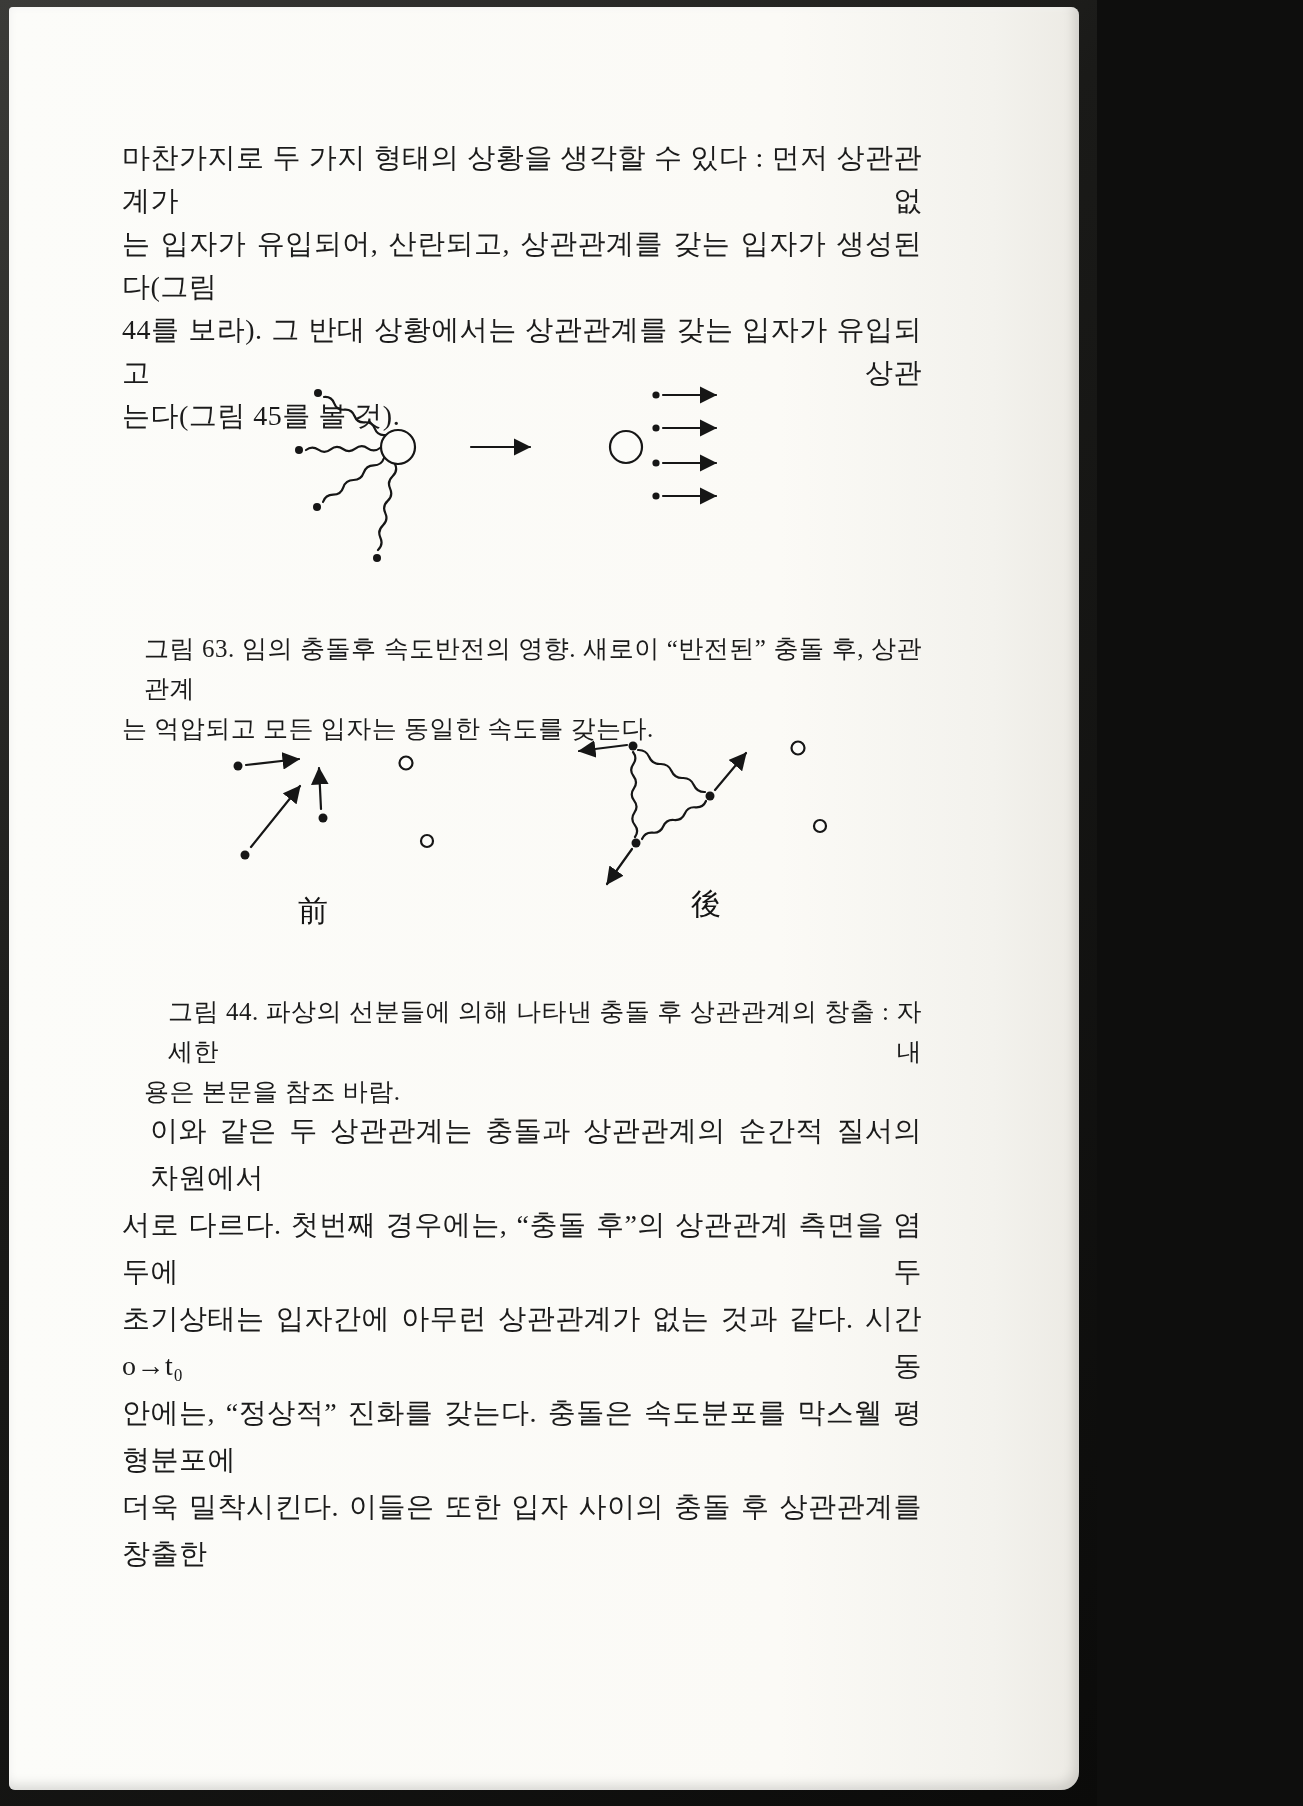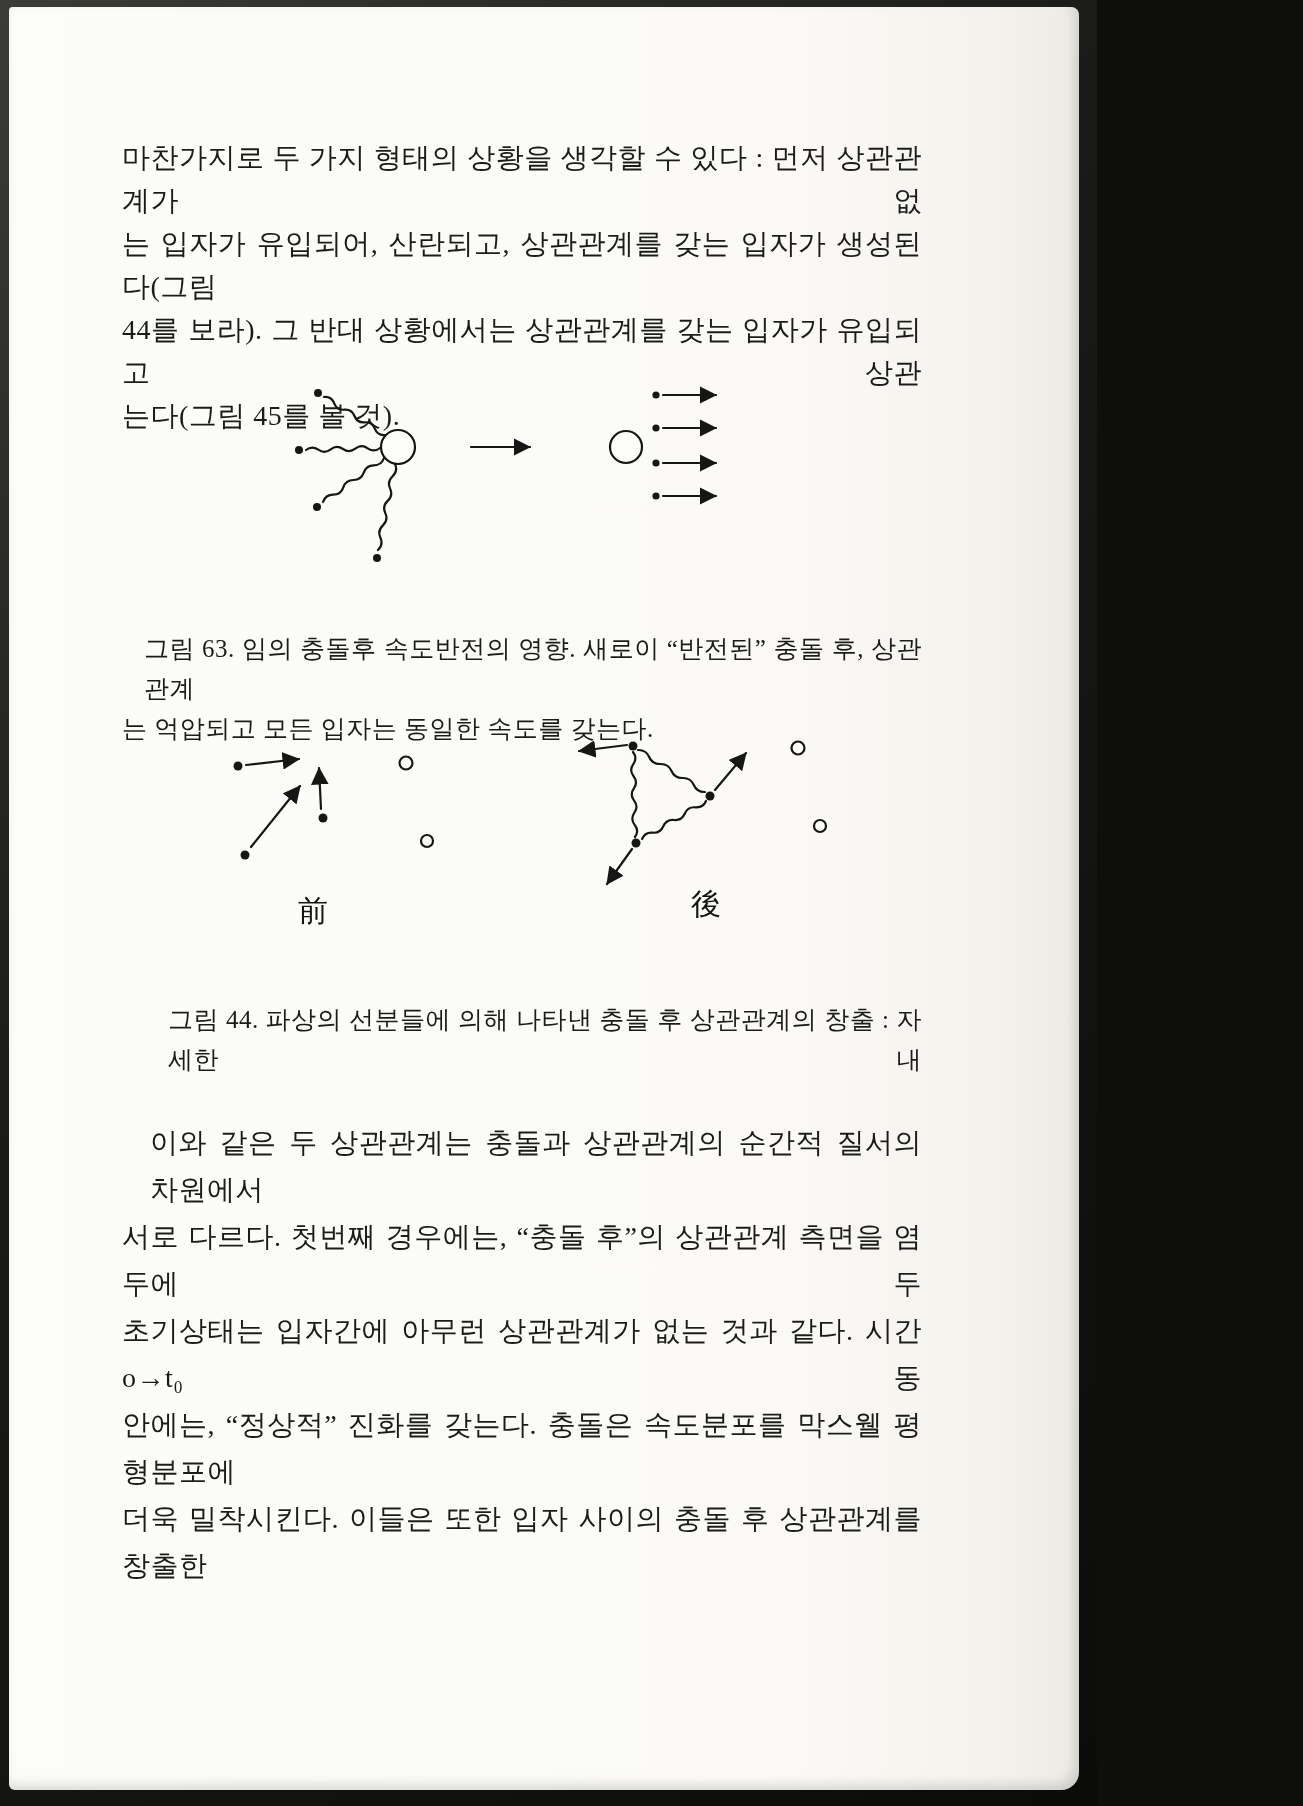--- a/index.html
+++ b/index.html
@@ -27,22 +27,22 @@
     letter-spacing:0.5px;
   }
   .jline { text-align:justify; text-align-last:justify; }
   .lline { text-align:justify; text-align-last:left; }
   .para { font-size:28px; }
   .para1 .jline, .para1 .lline { line-height:43px; }
   .para2 .jline, .para2 .lline { line-height:47px; }
   .cap { font-size:25px; }
   .cap .jline, .cap .lline { line-height:40px; }
   .indent-sm { padding-left:22px; }
-  .indent-md { padding-left:28px;margin-top:12px; }
-  .indent-lg { padding-left:46px;margin-top:8px; }
+  .indent-md { padding-left:28px; }
+  .indent-lg { padding-left:46px; }
   .fig { position:absolute; }
   .fig path, .fig line { stroke:#161616; stroke-width:2.2; fill:none; stroke-linecap:round; }
   .fig circle.dot { fill:#161616; stroke:none; }
   .fig circle.open { fill:#fcfcf9; stroke:#161616; stroke-width:2.2; }
   .fig text { font-family:"Liberation Serif","DejaVu Serif",serif; fill:#141414; font-size:30px; }
   .footer {
     position:absolute; left:113px; width:800px; top:1372px;
     font-size:28px; letter-spacing:1px; word-spacing:12px;
     text-align:right; padding-right:12px; color:#1b1b1b;
   }
@@ -121,20 +121,21 @@
       <line x1="429" y1="19" x2="381" y2="25" marker-end="url(#arrB)"></line>
       <line x1="517" y1="64" x2="548" y2="27" marker-end="url(#arrB)"></line>
       <line x1="434" y1="123" x2="409" y2="158" marker-end="url(#arrB)"></line>
       <circle class="open" cx="600" cy="22" r="6.5"></circle>
       <circle class="open" cx="622" cy="100" r="6"></circle>
       <text x="493" y="188">後</text>
     </svg>
 
     <div class="text-col cap" style="top:985px">
       <div class="jline indent-lg">그림 44. 파상의 선분들에 의해 나타낸 충돌 후 상관관계의 창출 : 자세한 내</div>
+      <div class="lline indent-sm">용은 본문을 참조 바람.</div>
     </div>
 
     <div class="text-col para para2" style="top:1100px">
       <div class="jline indent-md">이와 같은 두 상관관계는 충돌과 상관관계의 순간적 질서의 차원에서</div>
       <div class="jline">서로 다르다. 첫번째 경우에는, “충돌 후”의 상관관계 측면을 염두에 두</div>
       <div class="jline">초기상태는 입자간에 아무런 상관관계가 없는 것과 같다. 시간 o→t₀ 동</div>
       <div class="jline">안에는, “정상적” 진화를 갖는다. 충돌은 속도분포를 막스웰 평형분포에</div>
       <div class="jline">더욱 밀착시킨다. 이들은 또한 입자 사이의 충돌 후 상관관계를 창출한</div>
     </div>
 

